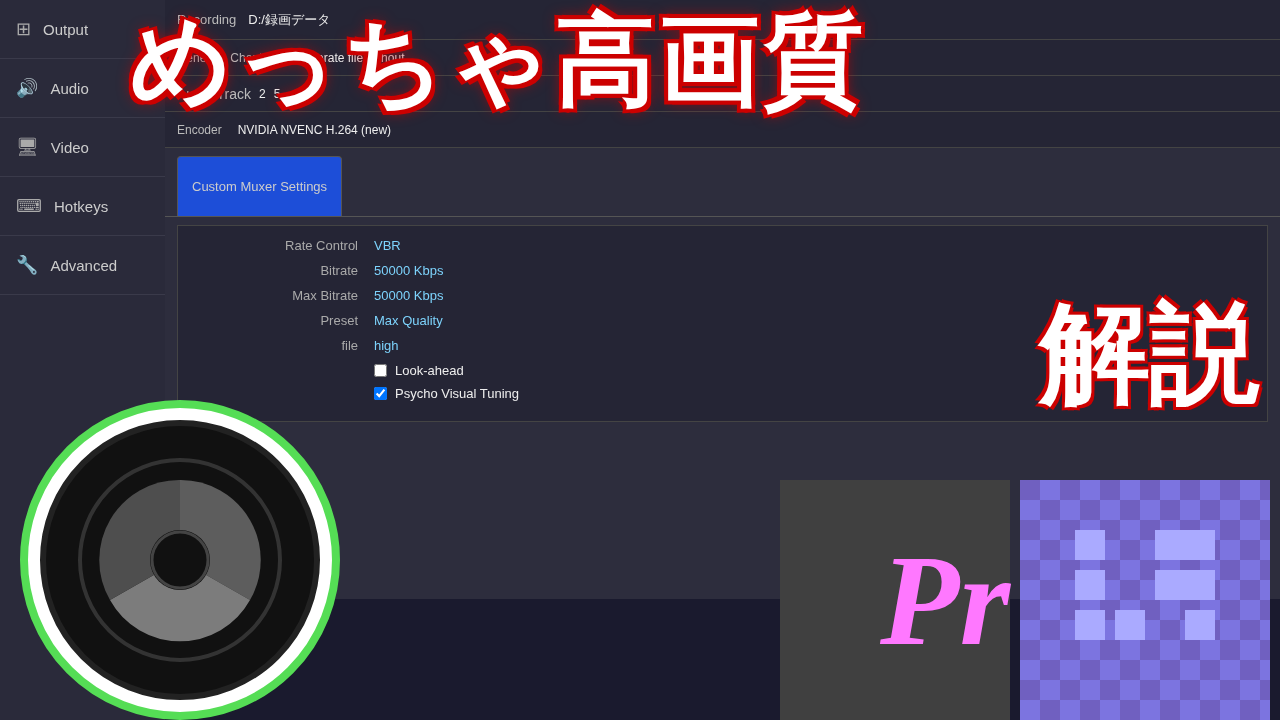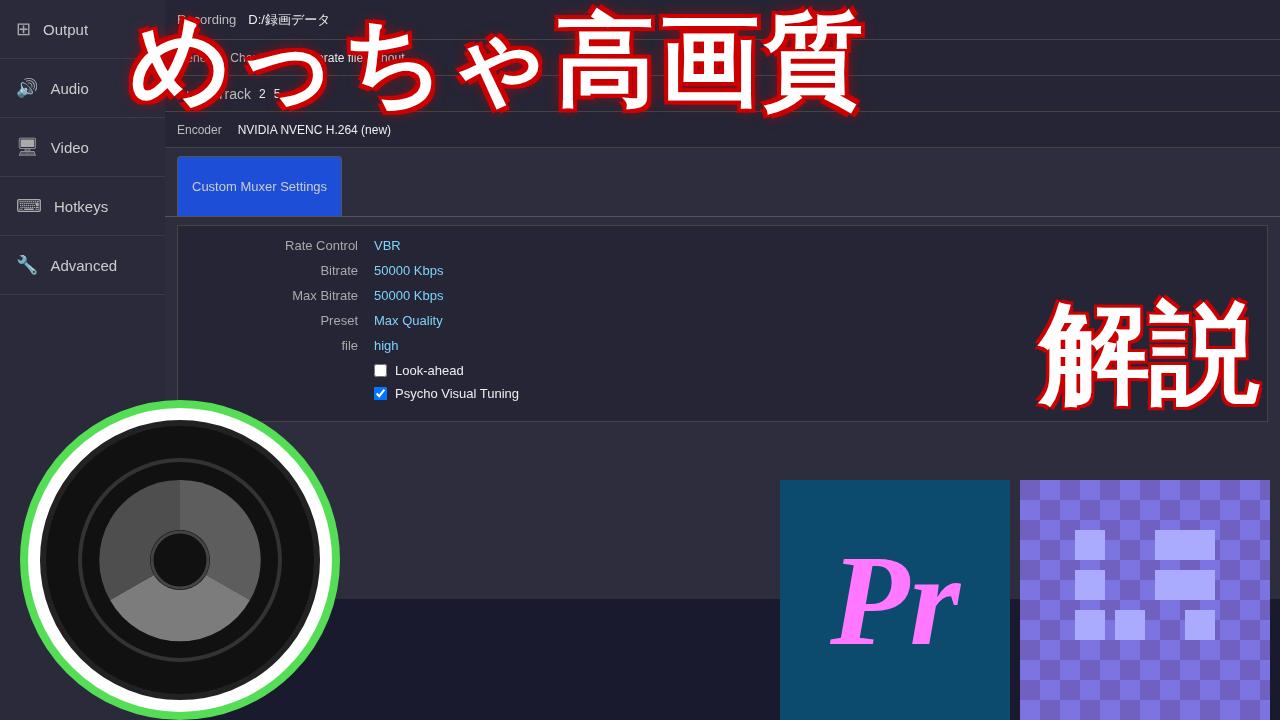--- a/index.html
+++ b/index.html
@@ -243,24 +243,24 @@
     }
     
 
     
     .pr-badge {
       position: absolute;
       bottom: 0;
       right: 270px;
       width: 230px;
       height: 240px;
-      background: #0c4a6e;
-      display: flex;
-      align-items: center;
-      justify-content: center;
+      background: #404040;
+      display: flex;
+      align-items: center;
+      justify-content: flex-end;
       z-index: 25;
     }
     .pr-letter {
       font-size: 130px;
       font-weight: 900;
       color: #ff78ff;
       font-family: serif;
       font-style: italic;
     }
 

